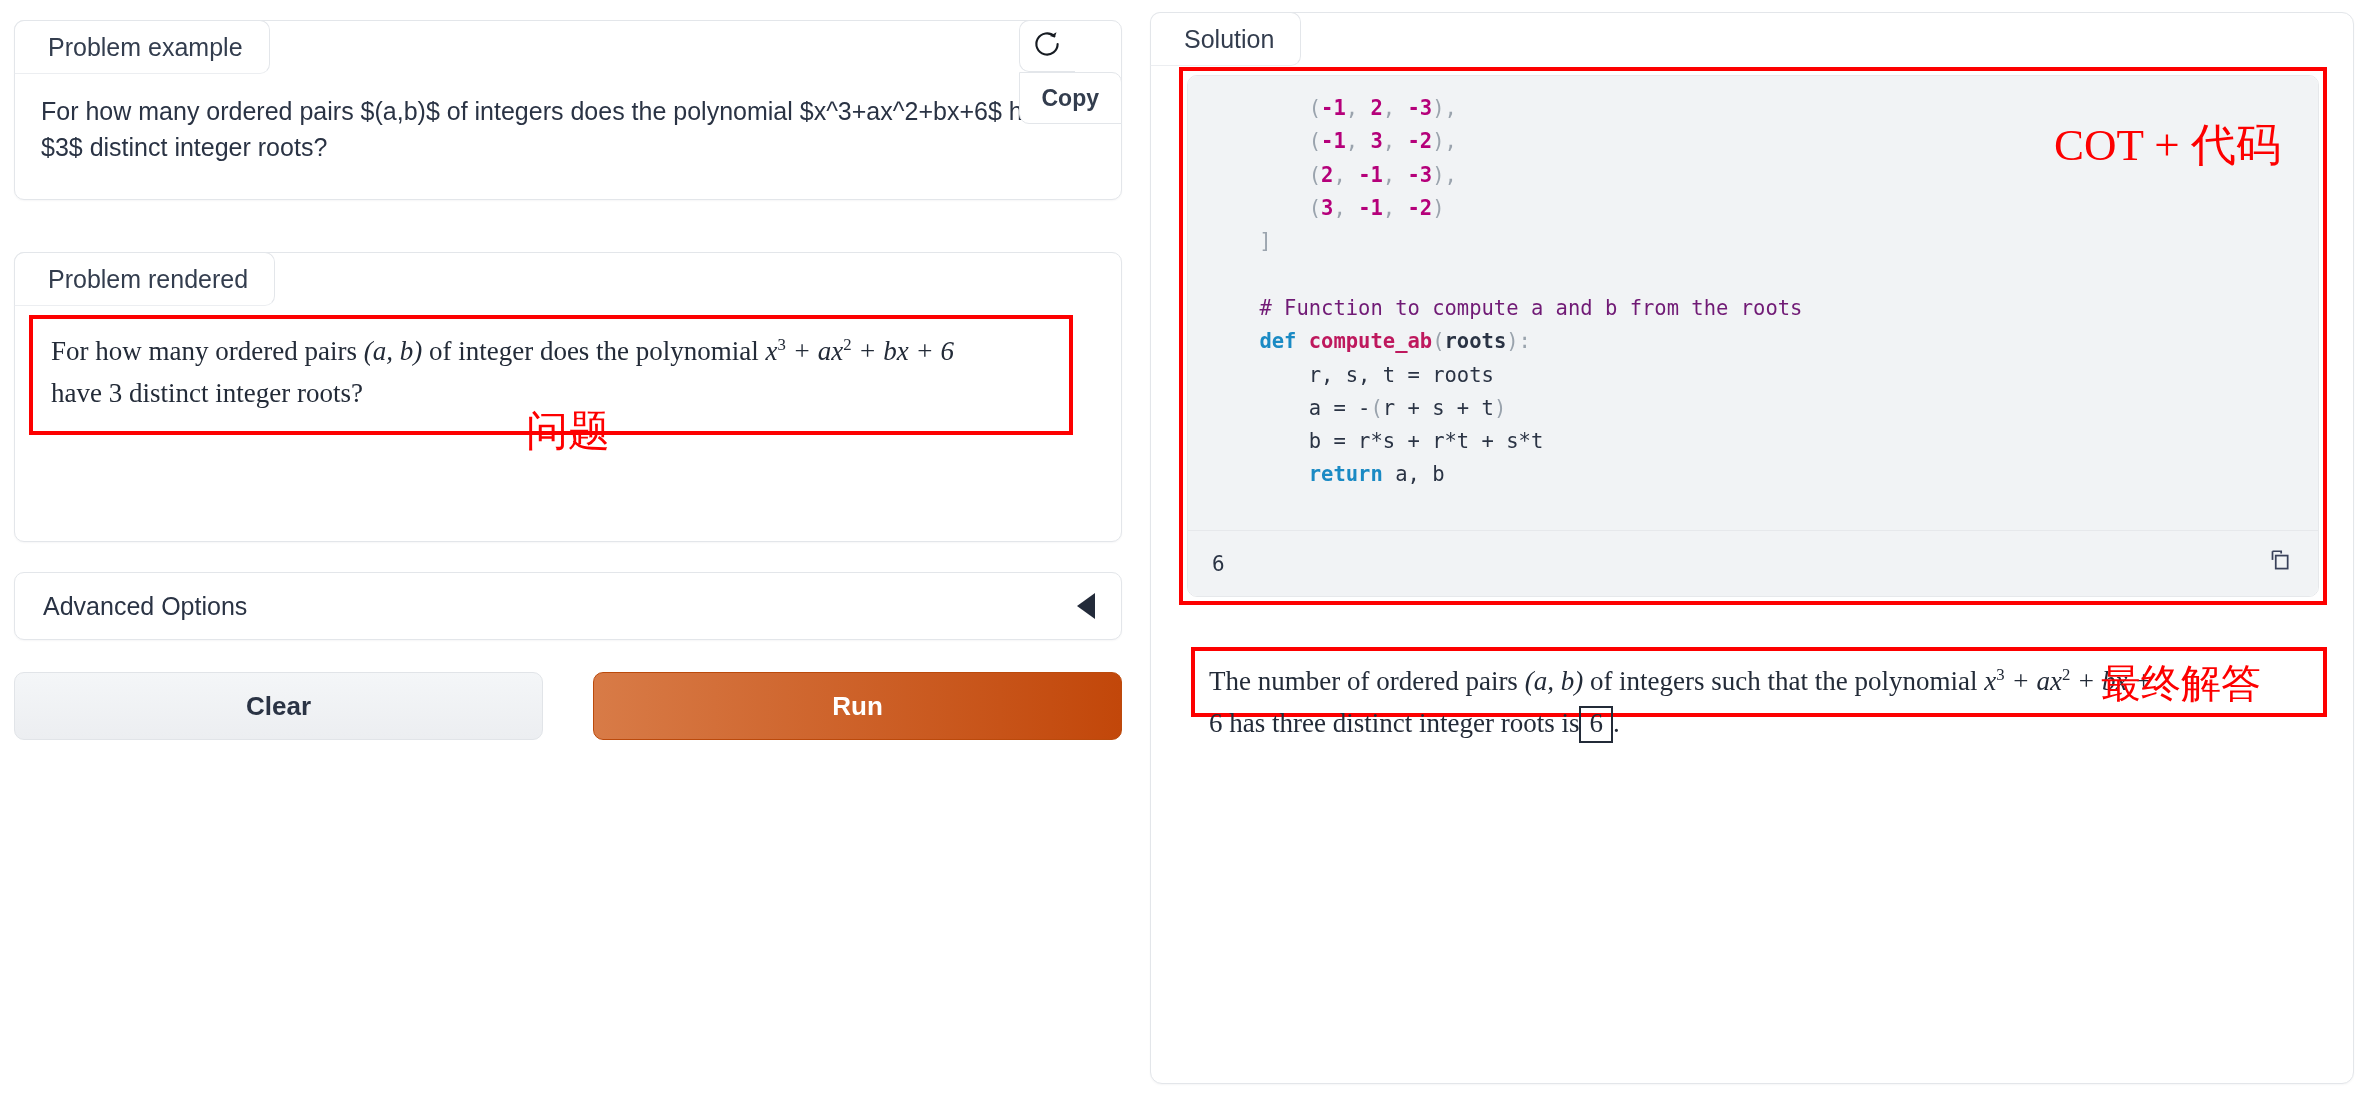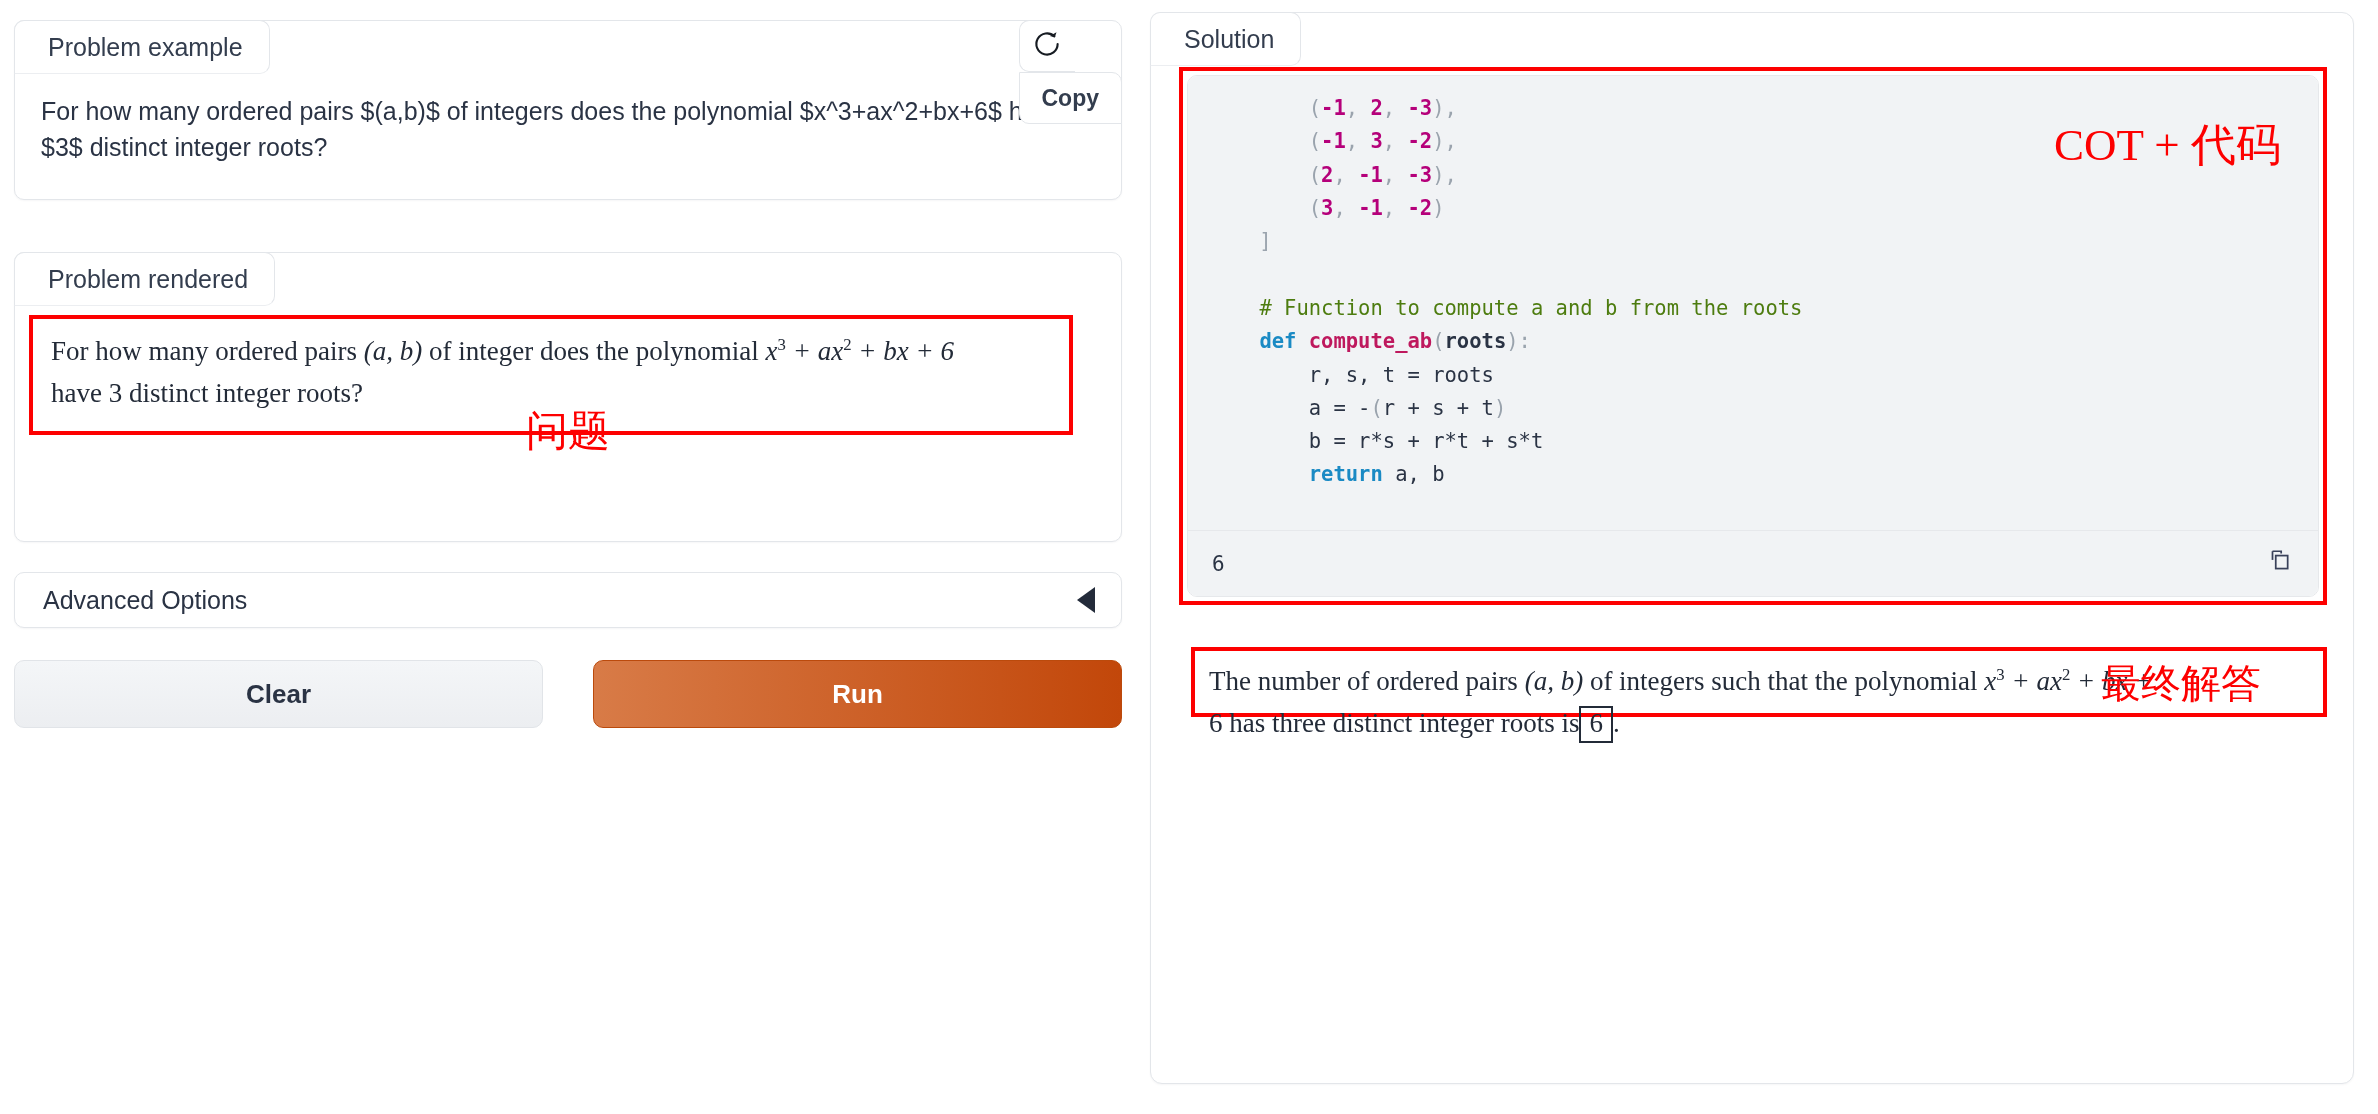--- a/index.html
+++ b/index.html
@@ -113,21 +113,21 @@
   #annot-problem {
     position: absolute;
     left: 0; right: 0;
     top: 150px;
     text-align: center;
     font-size: 42px;
   }
 
   
   #adv-options {
-    height: 56px;
+    height: 68px;
     margin-bottom: 32px;
     display: flex; align-items: center; justify-content: space-between;
     padding: 0 26px 0 28px;
     font-size: 25px;
     color: #2a3344;
     cursor: pointer;
   }
   .tri-left {
     width: 0; height: 0;
     border-top: 13px solid transparent;
@@ -202,21 +202,21 @@
     font-family: "DejaVu Sans Mono", monospace;
     font-size: 20.5px;
     line-height: 1.625;
     color: #2a3344;
     white-space: pre;
     overflow: hidden;
   }
   .tok-num { color: #b5007a; font-weight: 700; }
   .tok-kw  { color: #1a8ac4; font-weight: 700; }
   .tok-fn  { color: #be185d; font-weight: 700; }
-  .tok-com { color: #4d7c0f; }
+  .tok-com { color: #701a75; }
   .tok-pun { color: #9aa3ad; }
   .tok-id  { color: #2a3344; font-weight: 700; }
   .tok-plain { color: #2a3344; }
 
   .code-output {
     height: 66px;
     background: #f1f3f5;
     border-top: 1px solid #e6e8eb;
     display: flex; align-items: center; justify-content: space-between;
     padding: 0 26px 0 24px;

